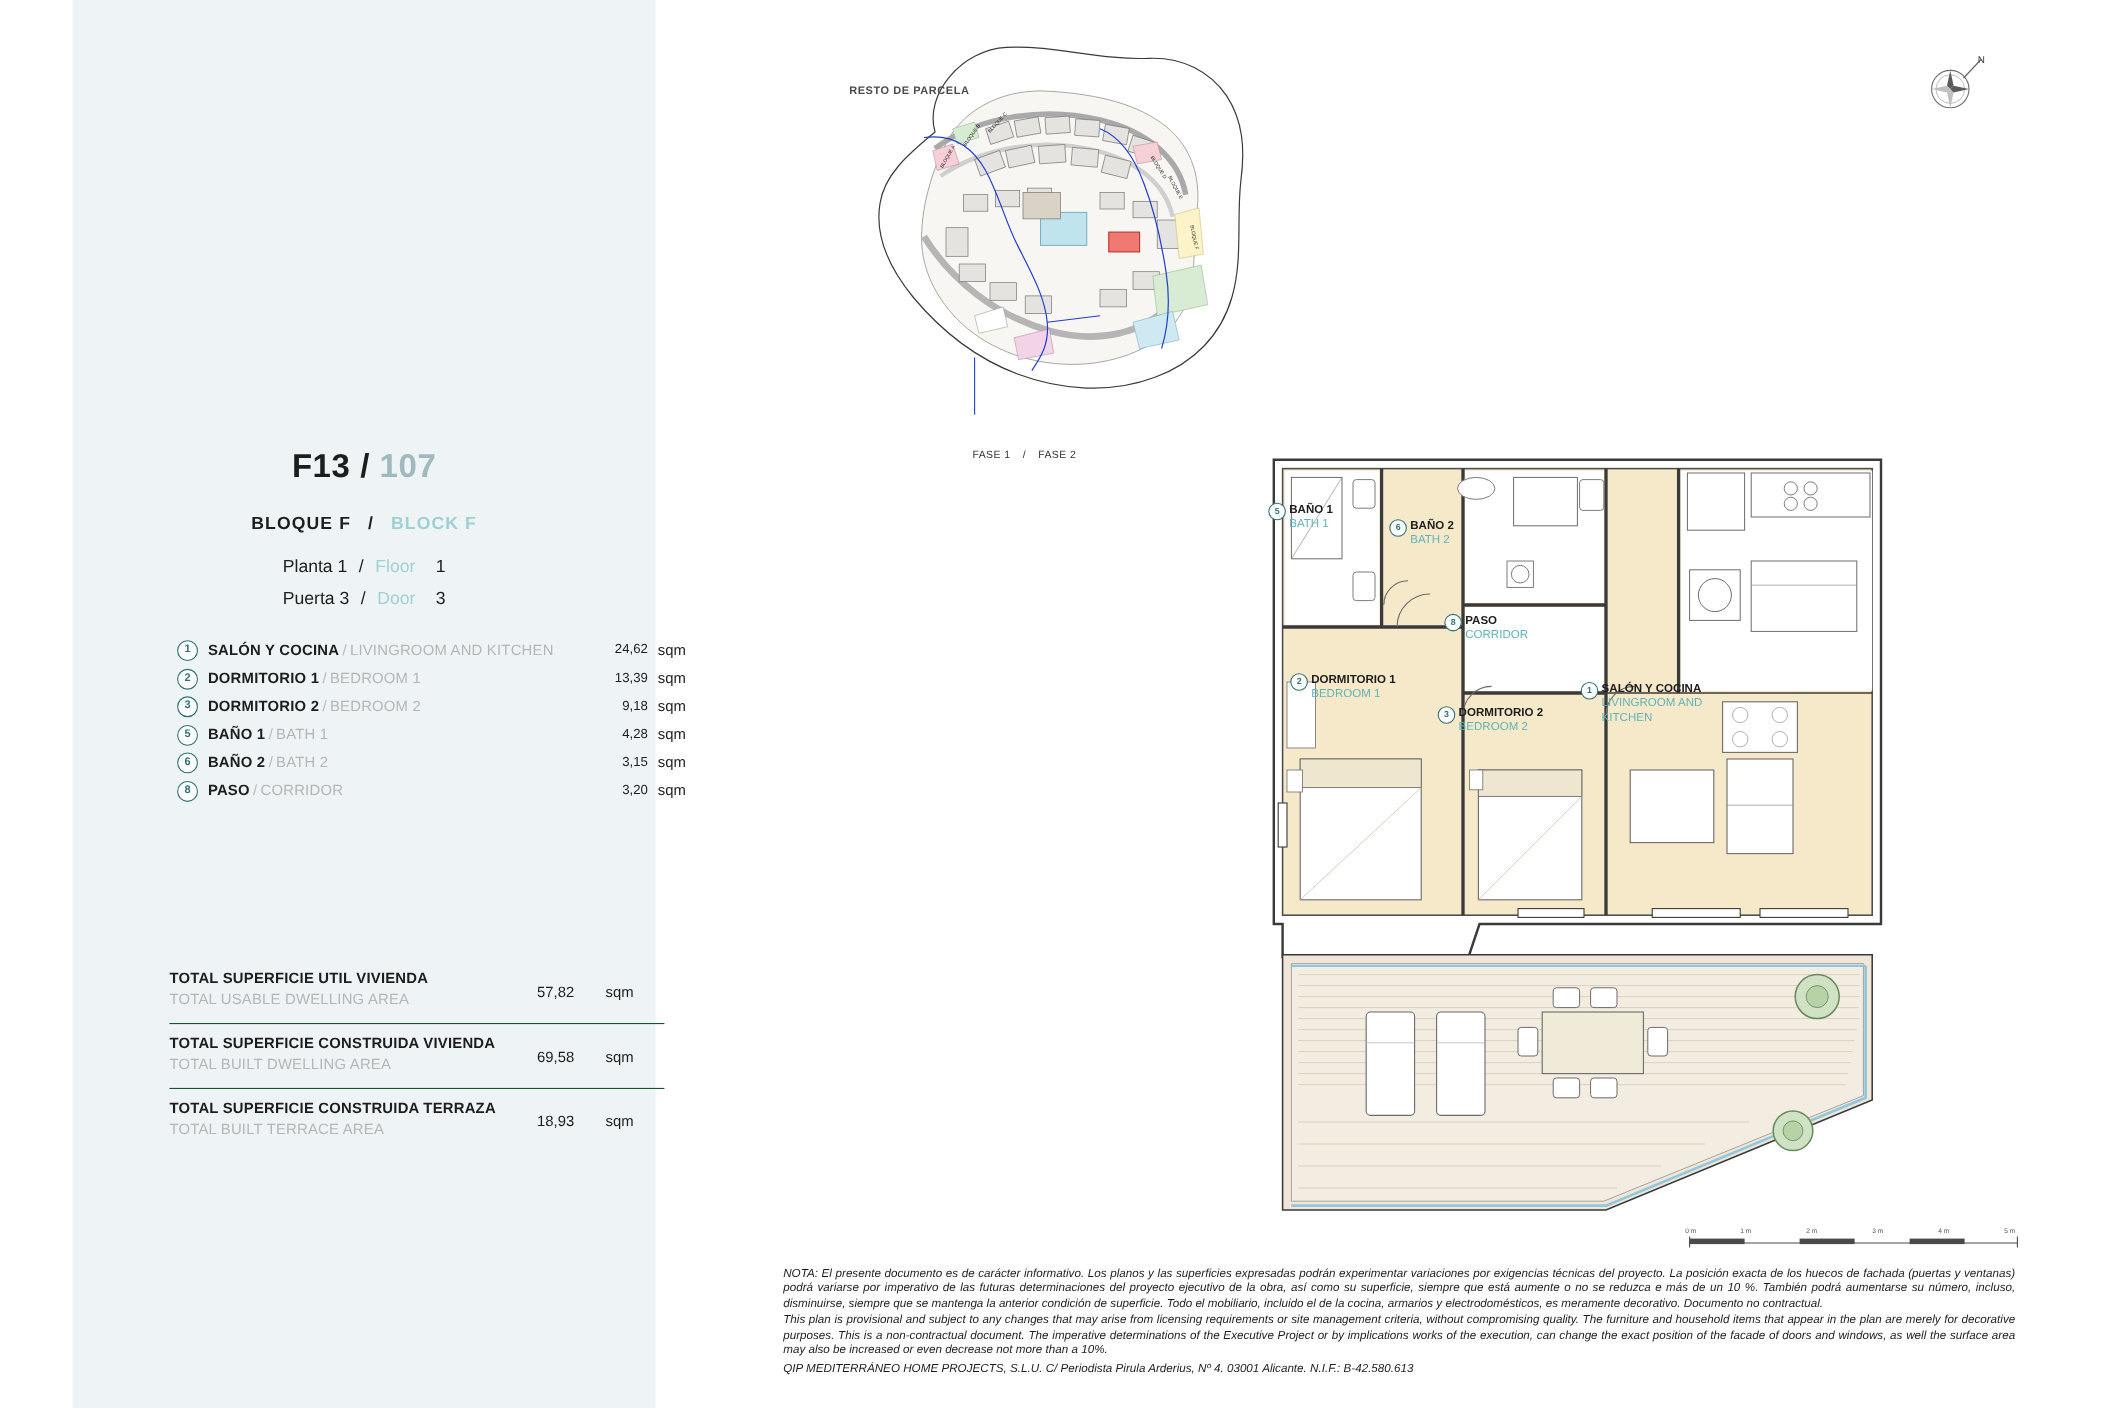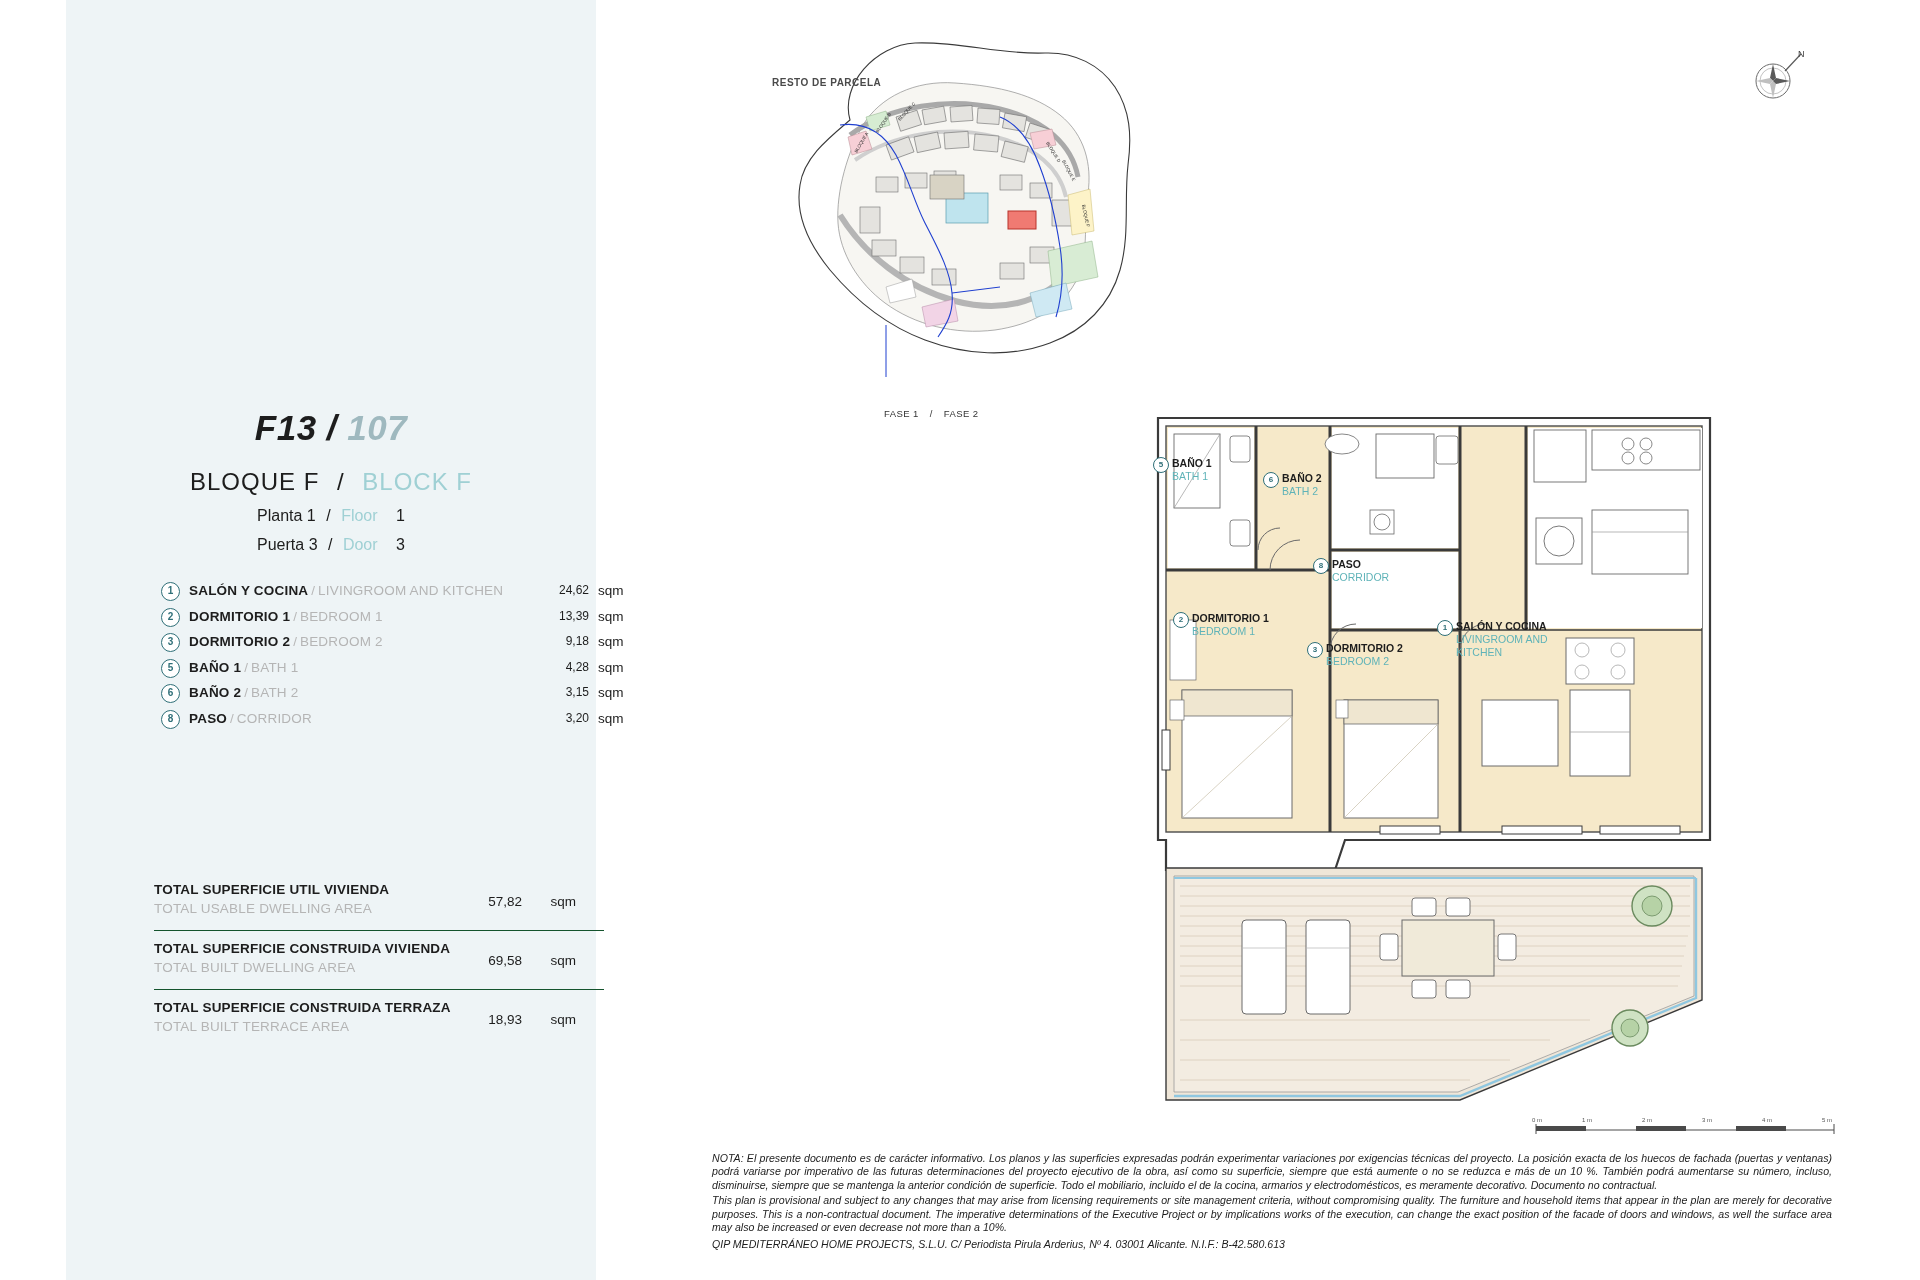--- a/index.html
+++ b/index.html
@@ -26,36 +26,35 @@
     top: 0;
     width: 530px;
     height: 1280px;
     background: #eef4f6;
   }
   .unit-title {
     position: absolute;
     left: 0; right: 0;
     top: 408px;
     text-align: center;
-    font-size: 35px;
+    font-size: 30px;
     font-weight: bold;
     letter-spacing: 0.5px;
-    font-style: italic;
   }
   .unit-title .code { color: #1d1d1d; }
   .unit-title .sep { color: #1d1d1d; font-weight: bold; }
   .unit-title .num { color: #9fb9bf; font-weight: bold; }
 
   .block-line {
     position: absolute;
     left: 0; right: 0;
     top: 468px;
     text-align: center;
-    font-size: 24px;
-    font-weight: normal;
+    font-size: 16px;
+    font-weight: bold;
     letter-spacing: 1px;
   }
   .block-line .es { color: #1d1d1d; }
   .block-line .slash { color: #1d1d1d; margin: 0 10px; }
   .block-line .en { color: #9fd0d4; }
 
   .floor-line, .door-line {
     position: absolute;
     left: 0; right: 0;
     text-align: center;

